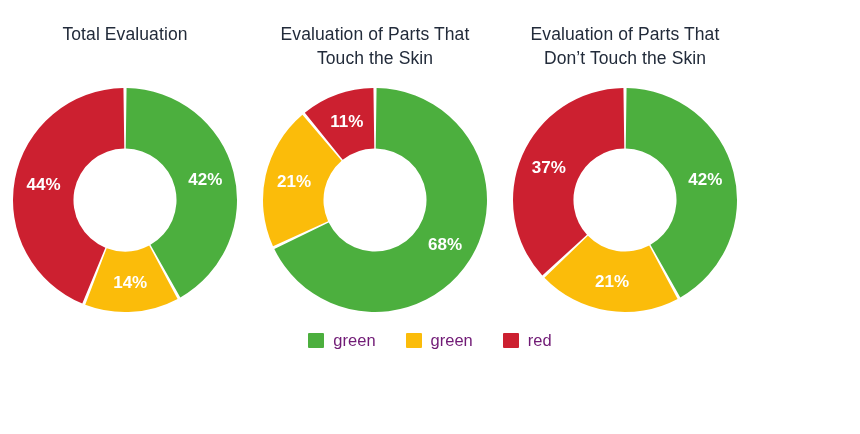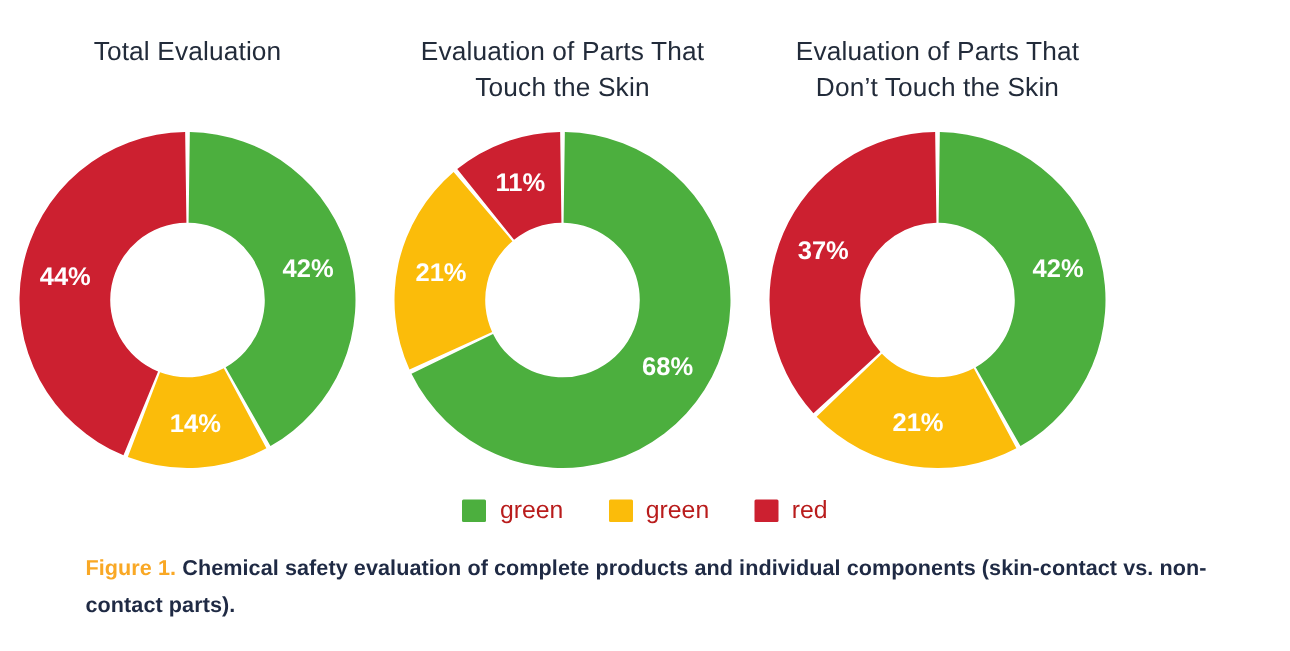--- a/index.html
+++ b/index.html
@@ -93,21 +93,21 @@
     gap: 9px;
   }
   .legend-swatch {
     width: 16px;
     height: 15px;
     border-radius: 1px;
     flex: none;
   }
   .legend-label {
     font-size: 16.5px;
-    color: #b91c1c;
+    color: #701a75;
     line-height: 18px;
   }
 
   
   .caption {
     position: absolute;
     top: 367px;
     left: 57px;
     width: 760px;
     font-size: 14.4px;
@@ -186,18 +186,14 @@
     <div class="legend-item">
       <span class="legend-swatch" style="background: rgb(251, 188, 10);"></span>
       <span class="legend-label">green</span>
     </div>
     <div class="legend-item">
       <span class="legend-swatch" style="background: rgb(204, 32, 48);"></span>
       <span class="legend-label">red</span>
     </div>
   </div>
 
-  <div class="caption">
-    <span class="caption-label">Figure 1.</span>
-    <span class="caption-text">Chemical safety evaluation of complete products and individual components (skin-contact vs. non-contact parts).</span>
-  </div>
 
 </div>
 
 </body></html>

